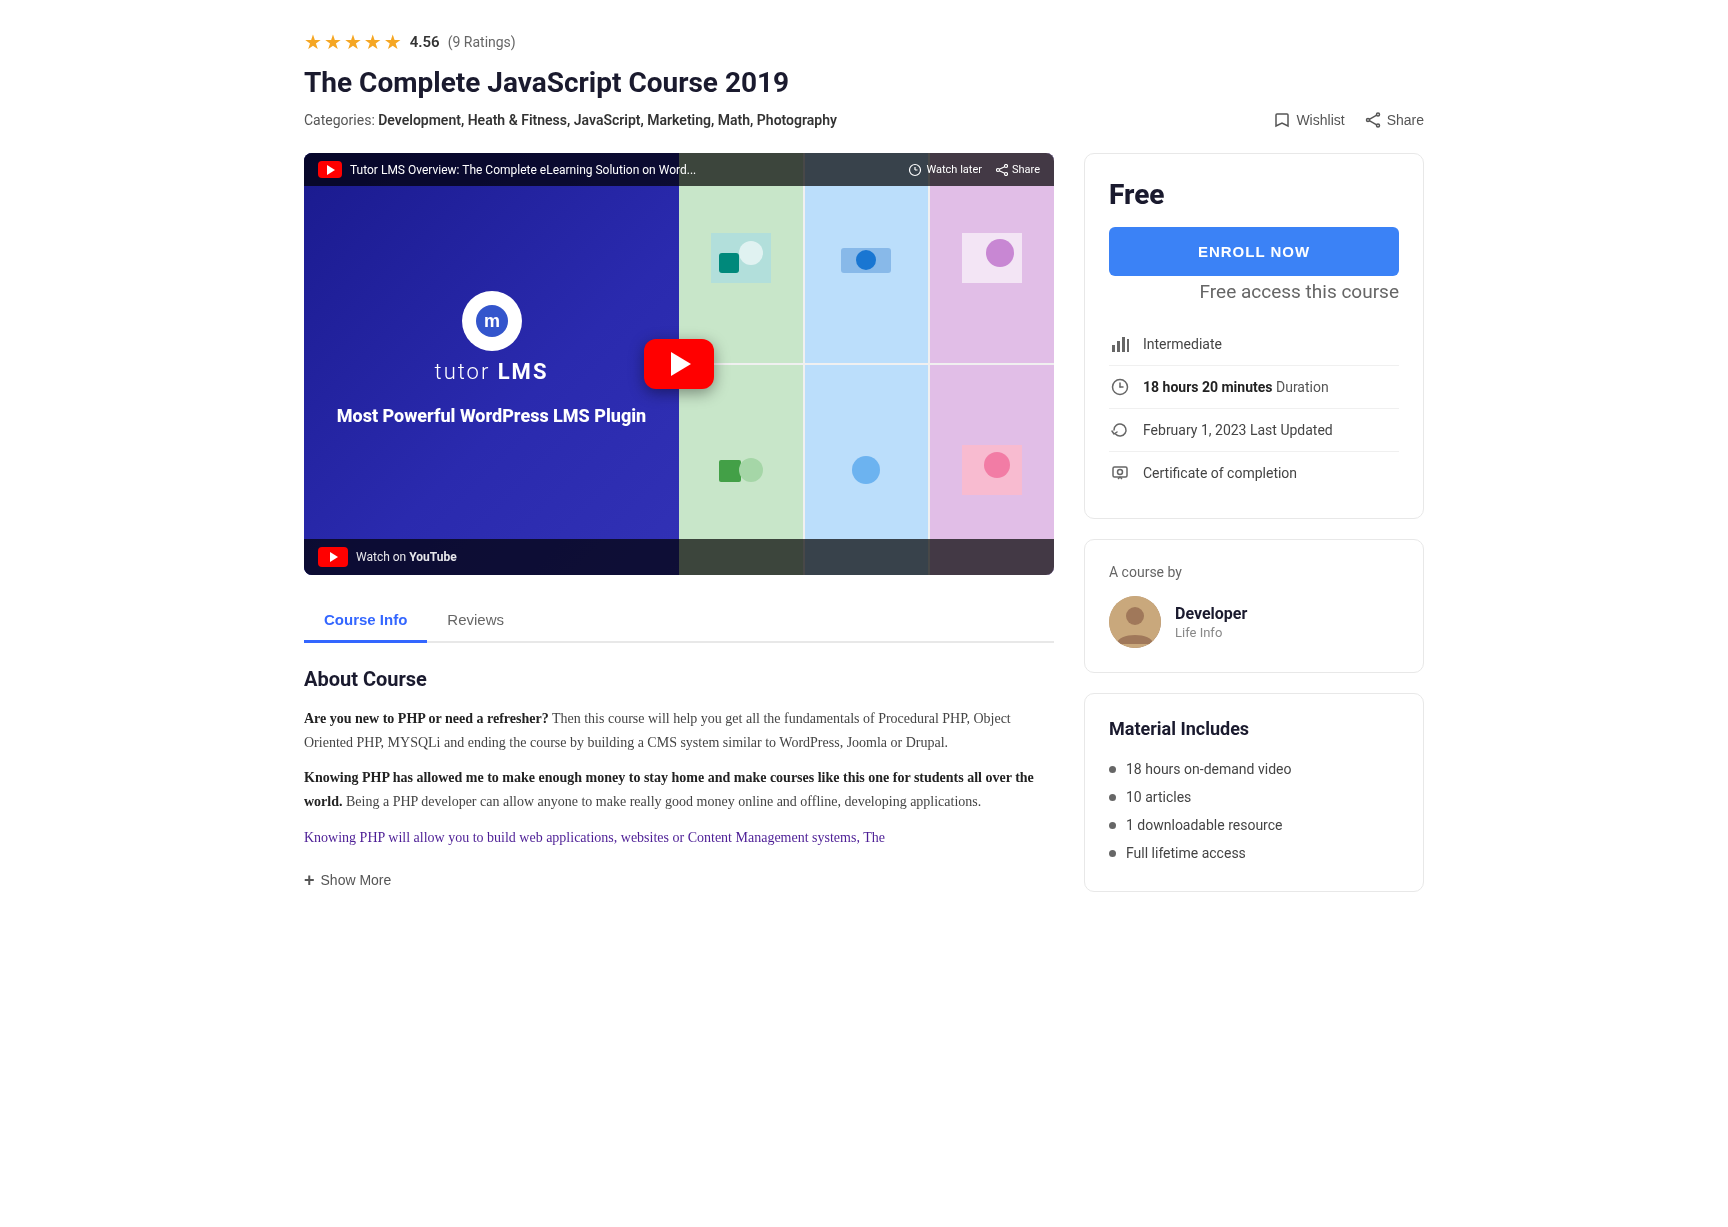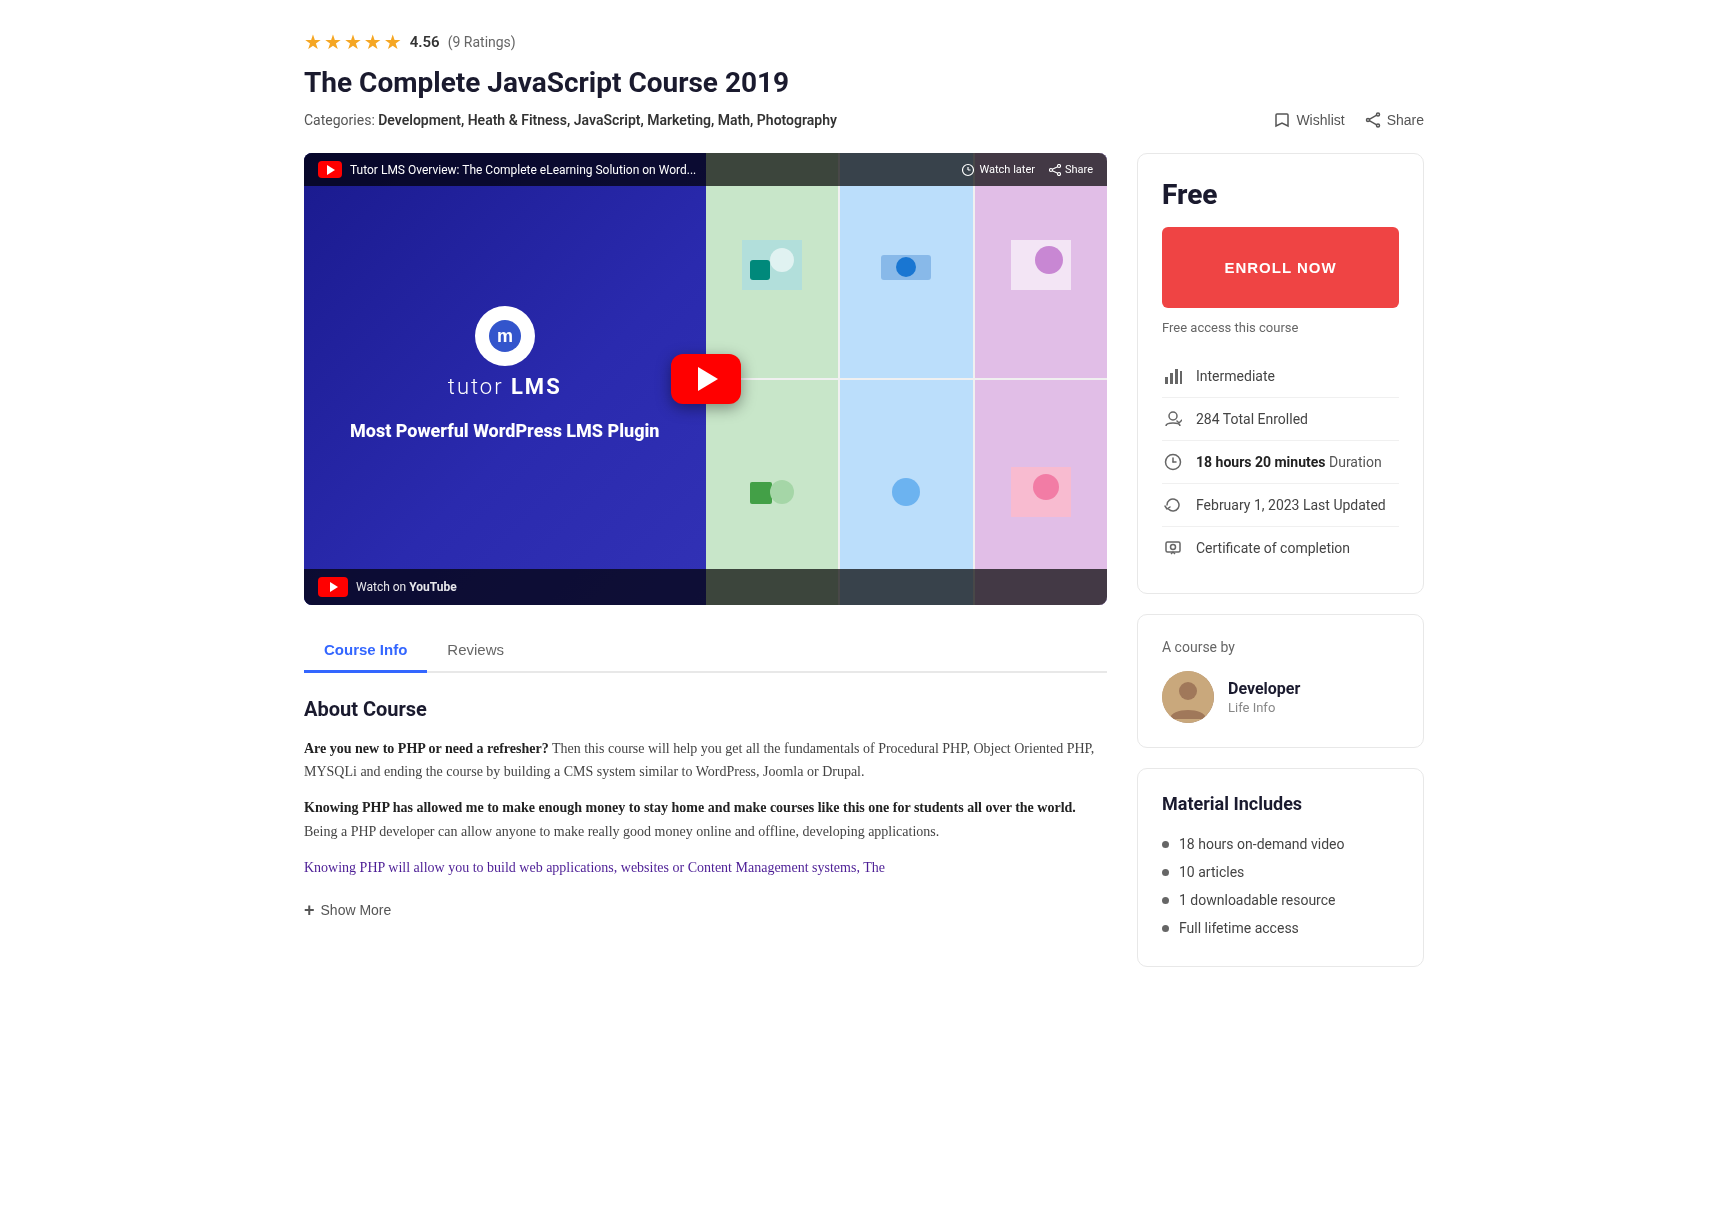--- a/index.html
+++ b/index.html
@@ -78,21 +78,21 @@
     .main-content {
       display: flex;
       gap: 30px;
       align-items: flex-start;
     }
     .left-col {
       flex: 1;
       min-width: 0;
     }
     .right-col {
-      width: 287px;
+      width: 340px;
       flex-shrink: 0;
     }
     .video-container {
       position: relative;
       width: 100%;
       background: #1a1a6e;
       border-radius: 8px;
       overflow: hidden;
       aspect-ratio: 16/9;
       margin-bottom: 24px;
@@ -341,36 +341,36 @@
       margin-bottom: 20px;
     }
     .price-label {
       font-size: 28px;
       font-weight: 800;
       color: #1a1a2e;
       margin-bottom: 16px;
     }
     .enroll-btn {
       width: 100%;
-      padding: 32px;
-      background: #ef4444;
+      padding: 16px;
+      background: #3b82f6;
       color: #fff;
       font-size: 15px;
       font-weight: 700;
       letter-spacing: 1px;
       border: none;
       border-radius: 6px;
       cursor: pointer;
       text-transform: uppercase;
-      margin-bottom: 12px;
+      margin-bottom: 4px;
     }
     .free-access-text {
-      text-align: left;
+      text-align: right;
       color: #666;
-      font-size: 13px;
+      font-size: 19px;
     }
     .course-meta-list {
       list-style: none;
       padding: 0;
       margin-top: 20px;
     }
     .course-meta-item {
       display: flex;
       align-items: center;
       gap: 12px;
@@ -658,30 +658,20 @@
               <svg width="18" height="18" viewBox="0 0 18 18" fill="none">
                 <rect x="1" y="10" width="3" height="7" fill="#666"></rect>
                 <rect x="6" y="6" width="3" height="11" fill="#666"></rect>
                 <rect x="11" y="2" width="3" height="15" fill="#666"></rect>
                 <rect x="16" y="4" width="3" height="13" fill="#666"></rect>
               </svg>
             </div>
             <span>Intermediate</span>
           </li>
 
-          <li class="course-meta-item">
-            <div class="meta-icon">
-              <svg width="18" height="18" viewBox="0 0 18 18" fill="none">
-                <circle cx="9" cy="6" r="4" stroke="#666" stroke-width="1.5"></circle>
-                <path d="M2 16c0-4 14-4 14 0" stroke="#666" stroke-width="1.5"></path>
-                <path d="M13 11l2 2 3-3" stroke="#666" stroke-width="1.5" stroke-linecap="round"></path>
-              </svg>
-            </div>
-            <span>284 Total Enrolled</span>
-          </li>
 
           <li class="course-meta-item">
             <div class="meta-icon">
               <svg width="18" height="18" viewBox="0 0 18 18" fill="none">
                 <circle cx="9" cy="9" r="7.5" stroke="#666" stroke-width="1.5"></circle>
                 <line x1="9" y1="5" x2="9" y2="9" stroke="#666" stroke-width="1.5" stroke-linecap="round"></line>
                 <line x1="9" y1="9" x2="12" y2="9" stroke="#666" stroke-width="1.5" stroke-linecap="round"></line>
               </svg>
             </div>
             <span>

